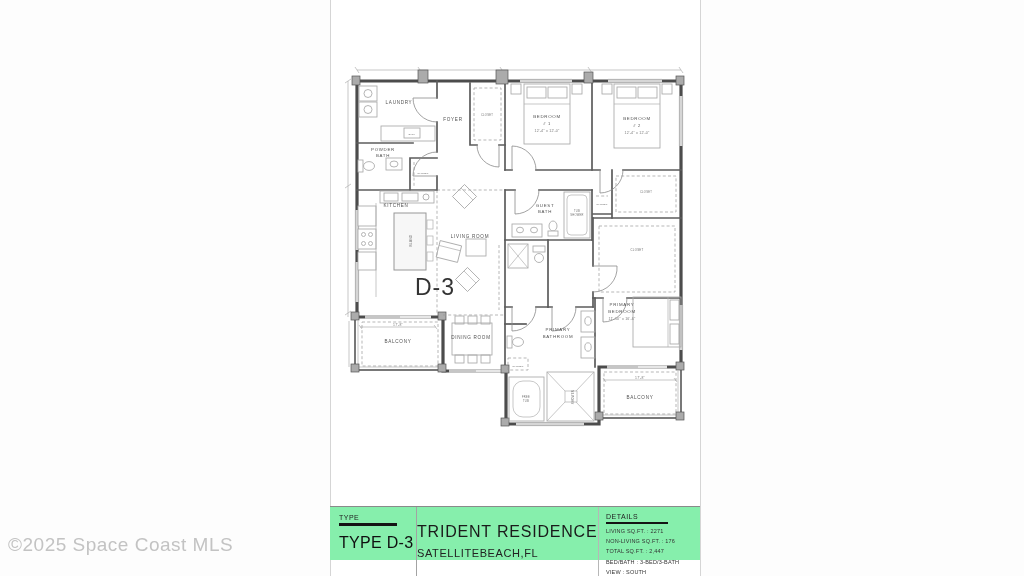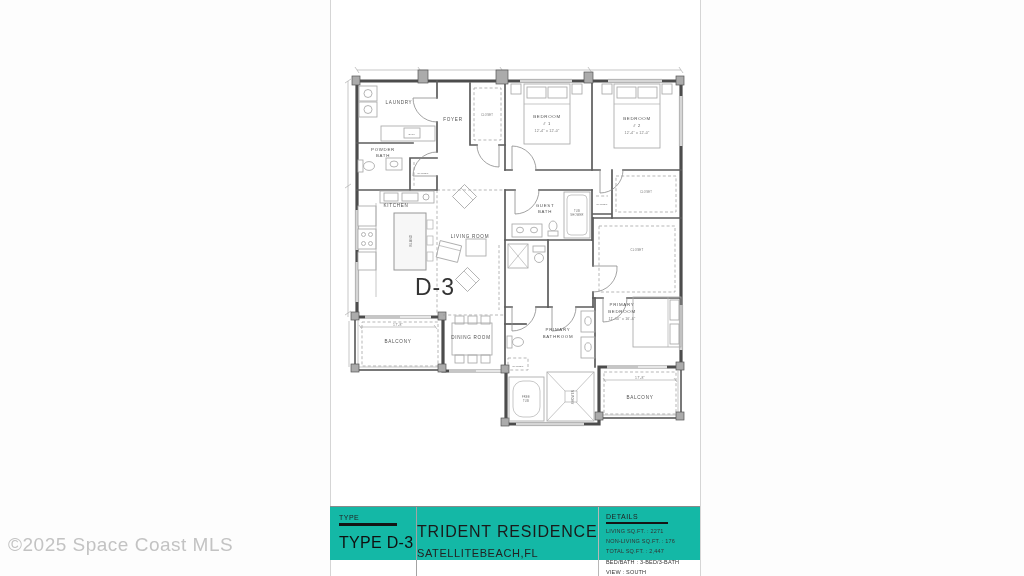--- a/index.html
+++ b/index.html
@@ -4,21 +4,21 @@
 <style>
   html,body{margin:0;padding:0;}
   body{width:1024px;height:576px;background:#fdfdfd;position:relative;overflow:hidden;
        font-family:"Liberation Sans",sans-serif;}
   .sheet{position:absolute;left:330px;top:0;width:369px;height:576px;background:#fff;
          border-left:1px solid #d5d5d5;border-right:1px solid #d5d5d5;}
   .watermark{position:absolute;left:8px;top:534px;font-size:19px;color:#c3c3c3;
              letter-spacing:.5px;z-index:5;}
   svg.plan{position:absolute;left:0;top:0;z-index:1;}
   .title-block{position:absolute;left:330px;top:506px;width:370px;height:54px;
-               border-top:1px solid #8a8a8a;display:flex;background:#14b8a6;z-index:2;
+               border-top:1px solid #8a8a8a;display:flex;background:#86efac;z-index:2;
                box-sizing:border-box;}
   .tb-cell{box-sizing:border-box;height:69px;}
   .tb-type{width:86px;padding:7px 0 0 9px;}
   .tb-center{width:183px;border-left:1px solid #a3a3a3;border-right:1px solid #b7b7b7;
              text-align:left;padding-top:16px;}
   .tb-details{width:101px;padding:6px 0 0 7px;}
   .tb-label{font-size:7px;color:#222;letter-spacing:.5px;}
   .tb-rule{width:58px;height:2.5px;background:#141414;margin-top:2px;}
   .tb-type-value{font-size:16px;color:#101010;margin-top:8px;letter-spacing:.3px;}
   .tb-name{font-size:16px;color:#1a1a1a;letter-spacing:.8px;}

